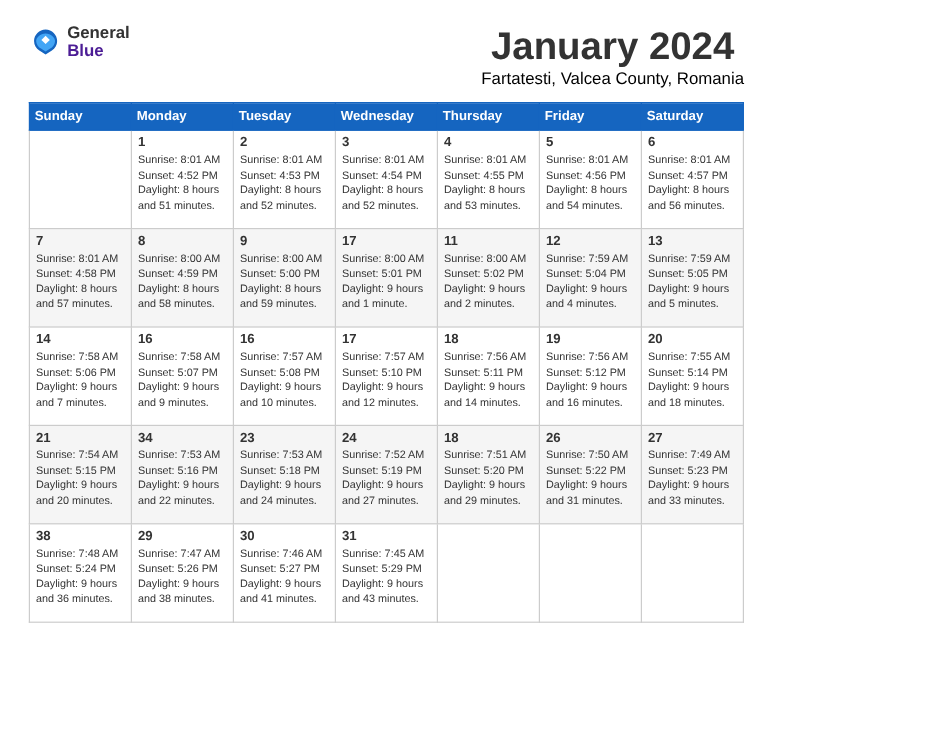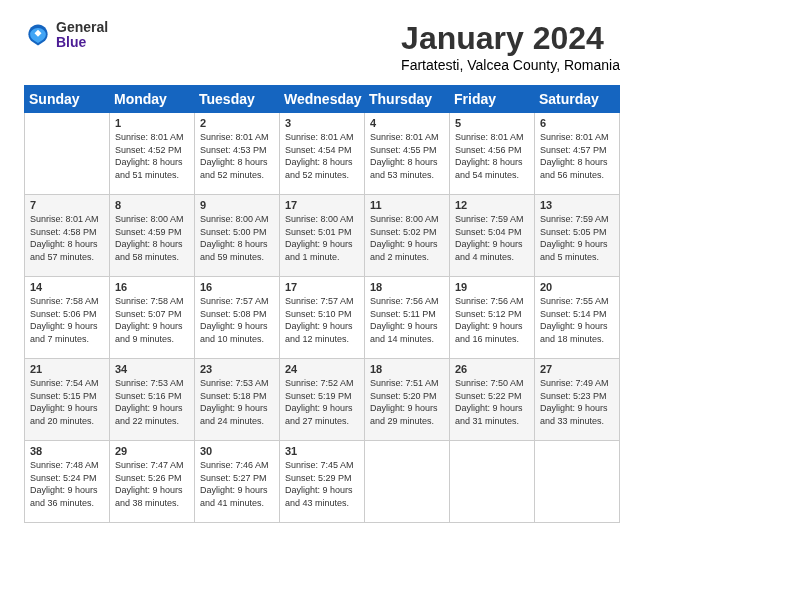--- a/index.html
+++ b/index.html
@@ -39,40 +39,40 @@
     .logo-blue {
       font-size: 14px;
       font-weight: bold;
       color: #4c1d95;
     }
     .logo-icon {
       width: 28px;
       height: 28px;
     }
     .title-block {
-      text-align: left;
+      text-align: center;
     }
     .month-title {
       font-size: 32px;
       font-weight: bold;
       color: #333;
     }
     .location {
       font-size: 14px;
       color: #000000;
     }
     table {
       width: 100%;
       border-collapse: collapse;
       table-layout: fixed;
     }
     th {
       background-color: #1565c0;
       color: #fff;
-      font-size: 14px;
+      font-size: 11px;
       font-weight: bold;
       padding: 5px 4px;
       text-align: left;
       border: 1px solid #1565c0;
     }
     td {
       border: 1px solid #ccc;
       vertical-align: top;
       padding: 4px 5px;
       font-size: 9.5px;

